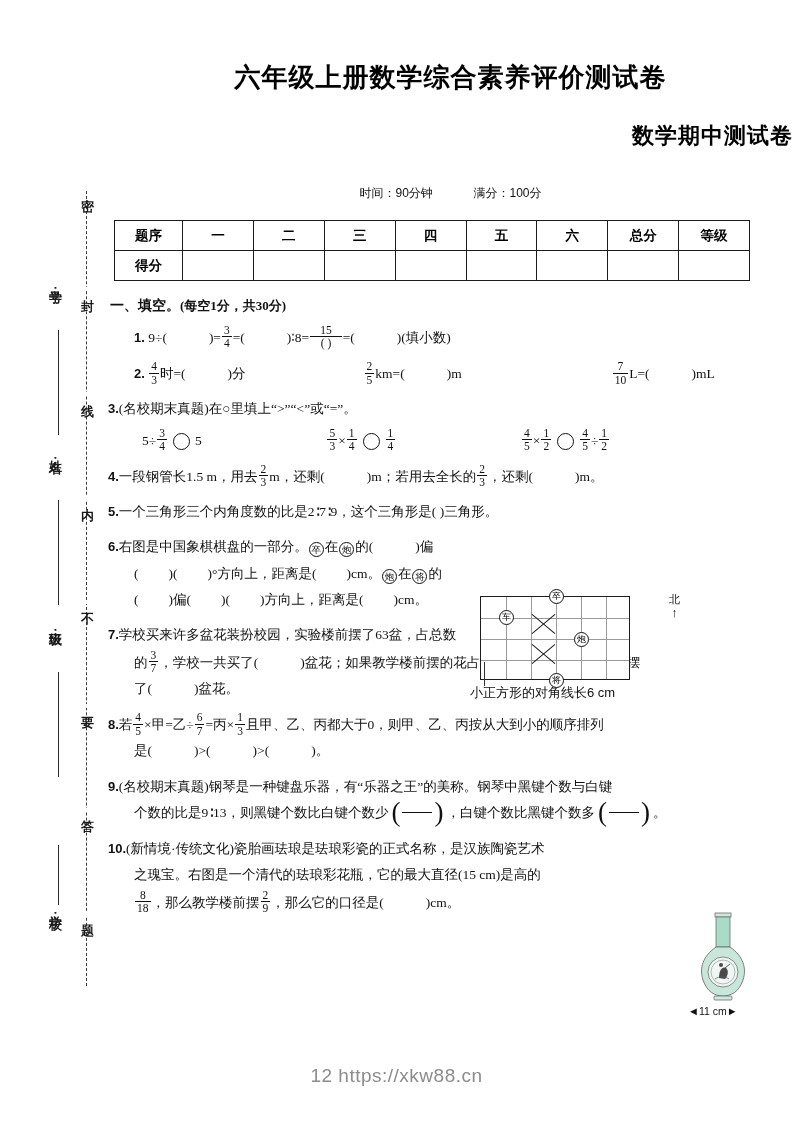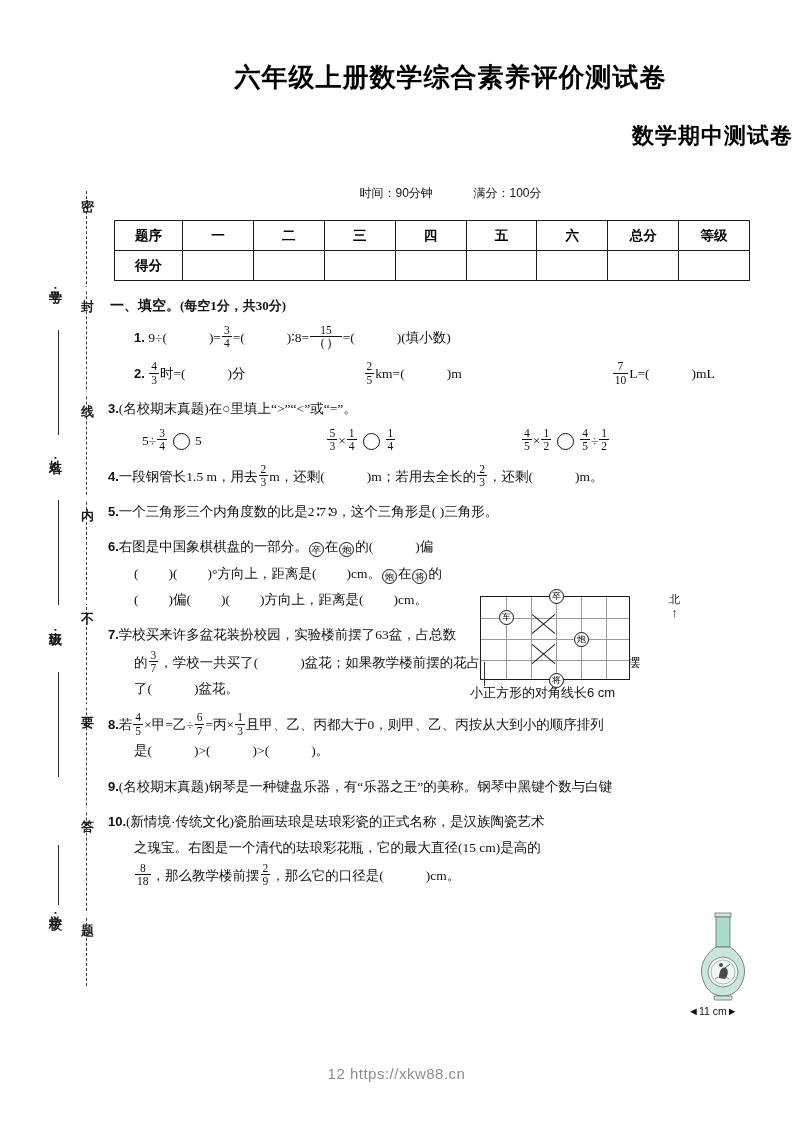--- a/index.html
+++ b/index.html
@@ -266,21 +266,21 @@
     font-family: "Liberation Sans", sans-serif;
     margin-top: 1px;
     white-space: nowrap;
   }
 
   
   #footer {
     position: absolute;
     left: 0; right: 0; top: 1065px;
     text-align: center;
-    font-size: 15px;
+    font-size: 19px;
     color: #8c8c8c;
     font-family: "Liberation Sans", sans-serif;
     letter-spacing: 0.5px;
   }
 </style>
 </head>
 <body>
 
 <div id="seal-margin">
   <div class="seal-label" style="top:280px;">学号:</div>
@@ -396,20 +396,21 @@
     <span class="indent"><span>了(</span><span class="blank"></span><span>)盆花。</span></span>
   </div>
 
   <div class="q">
     <span class="qnum">8.</span><span>若</span><span class="frac"><span class="num">4</span><span class="den">5</span></span><span>×甲=乙÷</span><span class="frac"><span class="num">6</span><span class="den">7</span></span><span>=丙×</span><span class="frac"><span class="num">1</span><span class="den">3</span></span><span>且甲、乙、丙都大于0，则甲、乙、丙按从大到小的顺序排列</span>
     <span class="indent"><span>是(</span><span class="blank"></span><span>)&gt;(</span><span class="blank"></span><span>)&gt;(</span><span class="blank"></span><span>)。</span></span>
   </div>
 
   <div class="q">
     <span class="qnum">9.</span><span>(名校期末真题)钢琴是一种键盘乐器，有“乐器之王”的美称。钢琴中黑键个数与白键</span>
+    <span class="indent"><span>个数的比是9∶13，则黑键个数比白键个数少</span><span class="parfrac"><span class="pl">(</span><span class="bar"></span><span class="pr">)</span></span><span>，白键个数比黑键个数多</span><span class="parfrac"><span class="pl">(</span><span class="bar"></span><span class="pr">)</span></span><span>。</span></span>
   </div>
 
   <div class="q" style="width:560px;">
     <span class="qnum">10.</span><span>(新情境·传统文化)瓷胎画珐琅是珐琅彩瓷的正式名称，是汉族陶瓷艺术</span>
     <span class="indent"><span>之瑰宝。右图是一个清代的珐琅彩花瓶，它的最大直径(15 cm)是高的</span></span>
     <span class="indent"><span class="frac"><span class="num">8</span><span class="den">18</span></span><span>，那么教学楼前摆</span><span class="frac"><span class="num">2</span><span class="den">9</span></span><span>，那么它的口径是(</span><span class="blank"></span><span>)cm。</span></span>
   </div>
 
 </div>
 

